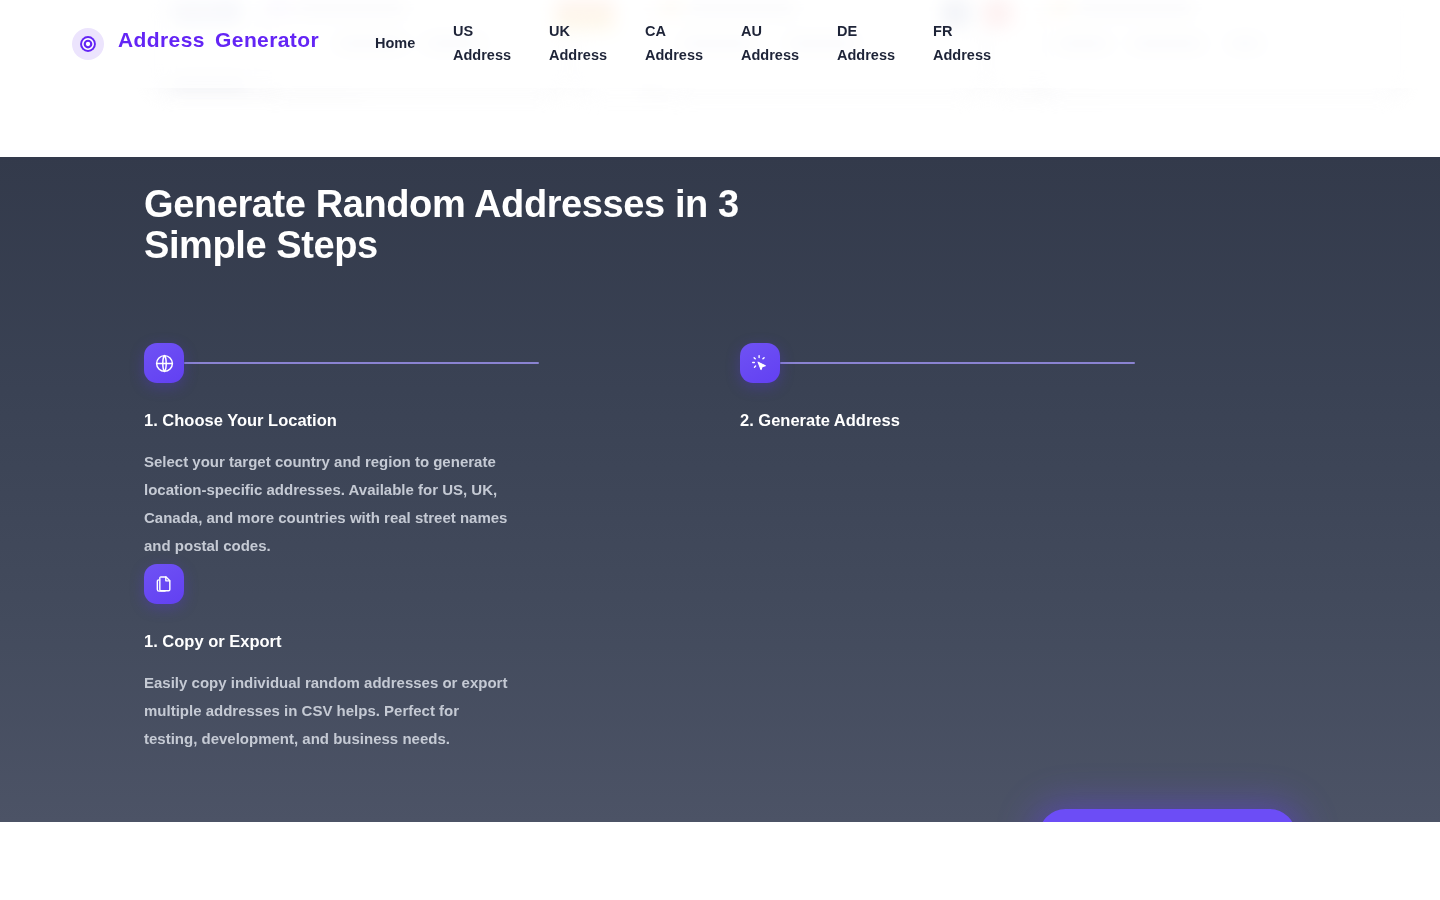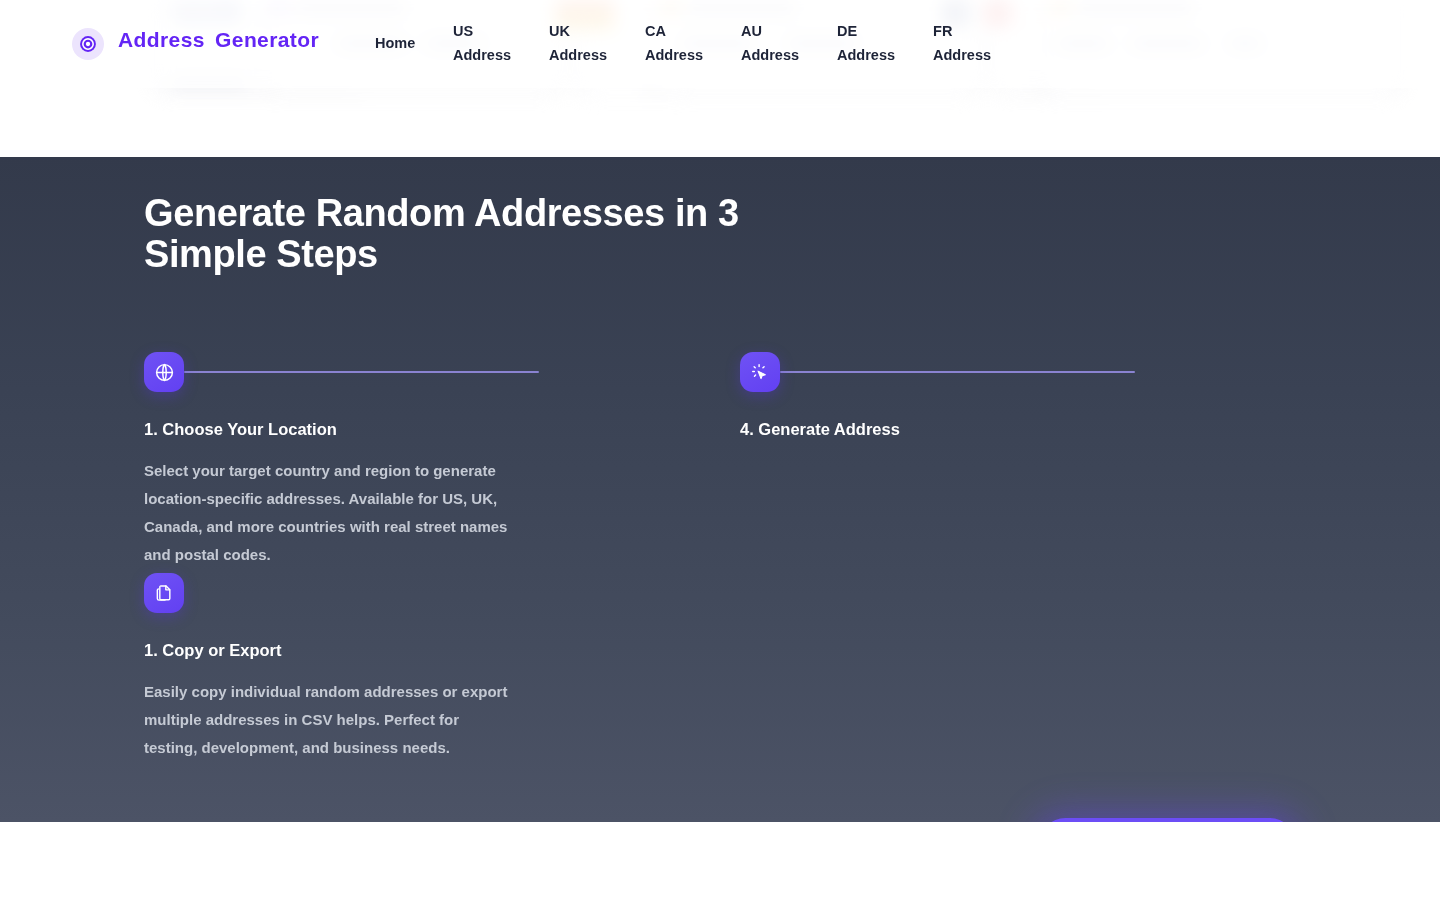--- a/index.html
+++ b/index.html
@@ -54,21 +54,21 @@
     width: 96px;
   }
   .nav-item.home { width: 78px; }
 
   
   .steps-section {
     position: absolute; left: 0; top: 157px; width: 1440px; height: 665px;
     background: linear-gradient(180deg, #333a4b 0%, #3a4254 35%, #434b5d 70%, #4c5366 100%);
     overflow: hidden;
   }
-  .sec-inner { position: relative; width: 1152px; margin: 13px auto; padding-top: 23px; }
+  .sec-inner { position: relative; width: 1152px; margin: 4px auto; padding-top: 23px; }
 
   .hero-title {
     font-size: 38px; line-height: 1.07; font-weight: 700; color: #ffffff;
     letter-spacing: -.4px; white-space: pre-line; max-width: 640px;
   }
   .hero-sub {
     margin-top: 25px; font-size: 15.5px; line-height: 1.79; color: #cbd0da;
     max-width: 690px;
   }
 
@@ -207,21 +207,21 @@
               <svg width="21" height="21" viewBox="0 0 24 24" fill="none" stroke="#ffffff" stroke-width="1.6" stroke-linecap="round" stroke-linejoin="round">
                 <path d="M9.2 10.4l8.3 4.1-3.5 1.1-1.4 3.4-3.4-8.6z" fill="#ffffff" stroke="#ffffff" stroke-width="1.2"></path>
                 <path d="M10.4 5.1V3.2"></path>
                 <path d="M6.0 6.6L4.7 5.3"></path>
                 <path d="M5.0 10.9H3.1"></path>
                 <path d="M14.8 6.6l1.3-1.3"></path>
                 <path d="M6.4 14.9l-1.3 1.3"></path>
               </svg>
             </span>
           </div>
-          <div class="step-title">4. Generate Address</div>
+          <div class="step-title">2. Generate Address</div>
         </div>
 
         <div class="step">
           <div class="step-icon-row">
             <span class="step-icon">
               <svg width="20" height="20" viewBox="0 0 24 24" fill="none" stroke="#ffffff" stroke-width="1.7" stroke-linecap="round" stroke-linejoin="round">
                 <path d="M8.5 3.5h6L19 8v10.5a1.5 1.5 0 0 1-1.5 1.5h-9A1.5 1.5 0 0 1 7 18.5v-13A1.5 1.5 0 0 1 8.5 3.5z"></path>
                 <path d="M14.2 3.6V8.2H18.8"></path>
                 <path d="M5.2 7.2A1.5 1.5 0 0 0 4 8.7v9.9A1.9 1.9 0 0 0 5.9 20.5h7.4"></path>
               </svg>

